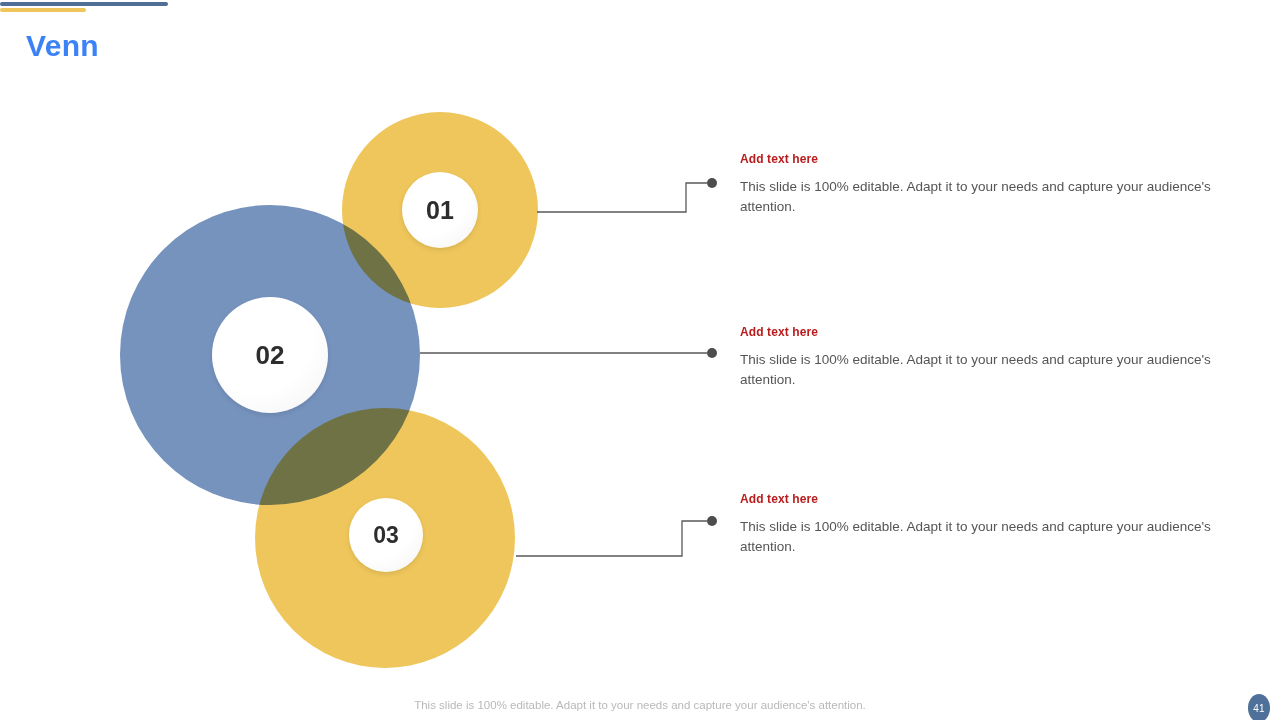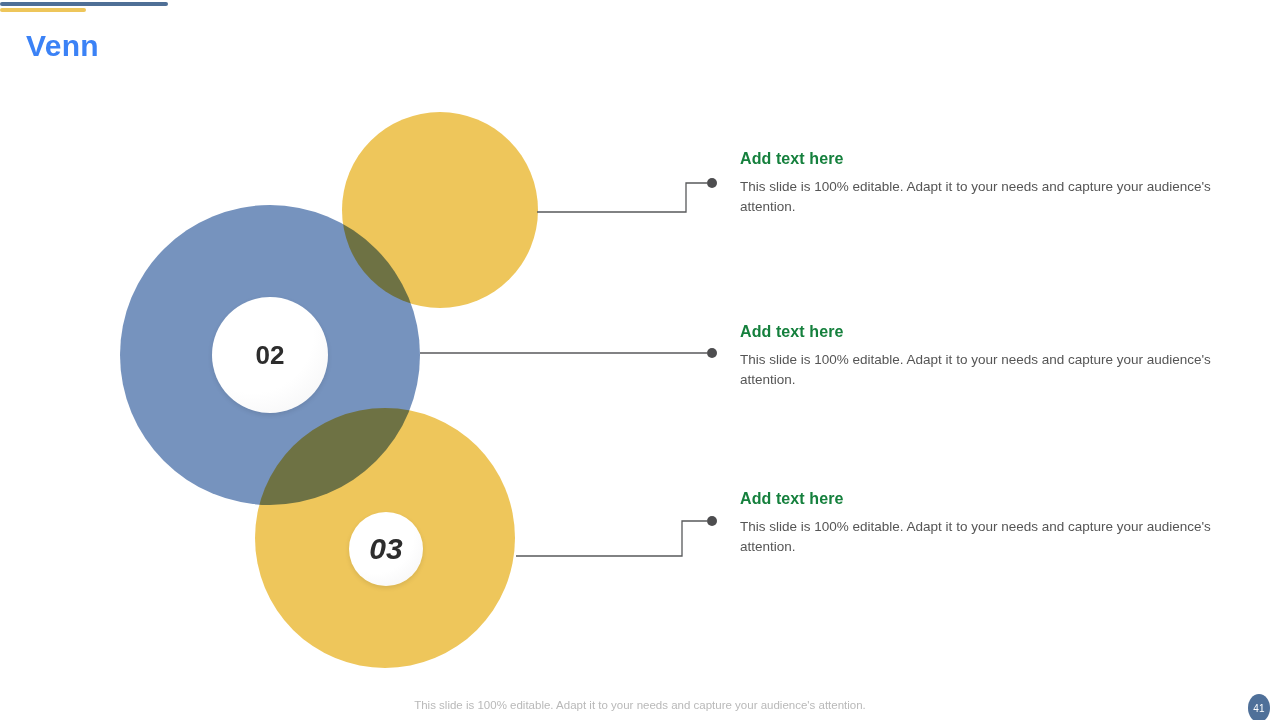--- a/index.html
+++ b/index.html
@@ -117,25 +117,24 @@
   }
   .badge-02 {
     left: 212px;
     top: 297px;
     width: 116px;
     height: 116px;
     font-size: 26px;
   }
   .badge-03 {
     left: 349px;
-    top: 512px;
+    top: 498px;
     width: 74px;
     height: 74px;
-    font-size: 30px;
-    font-style: italic;
+    font-size: 23px;
   }
 
   
   .connectors {
     position: absolute;
     left: 0;
     top: 0;
     width: 1280px;
     height: 720px;
     pointer-events: none;
@@ -145,23 +144,23 @@
   .text-block {
     position: absolute;
     left: 740px;
     width: 480px;
   }
   .tb-1 { top: 148px; }
   .tb-2 { top: 321px; }
   .tb-3 { top: 488px; }
 
   .block-heading {
-    font-size: 16px;
+    font-size: 12px;
     font-weight: bold;
-    color: #15803d;
+    color: #b91c1c;
     line-height: 22px;
     margin: 0 0 7px 0;
     letter-spacing: 0.1px;
   }
   .block-body {
     font-size: 13.5px;
     color: #555555;
     line-height: 19.5px;
     margin: 0;
   }
@@ -203,20 +202,21 @@
 
   <div class="page-title">Venn</div>
 
   <div class="venn-stage">
     <div class="venn-blend">
       <div class="venn-circle circle-01"></div>
       <div class="venn-circle circle-02"></div>
       <div class="venn-circle circle-03"></div>
     </div>
 
+    <div class="num-badge badge-01">01</div>
     <div class="num-badge badge-02">02</div>
     <div class="num-badge badge-03">03</div>
   </div>
 
   <svg class="connectors" width="1280" height="720" viewBox="0 0 1280 720" fill="none">
 
     <path d="M 537 212 L 686 212 L 686 183 L 707 183" stroke="#58595b" stroke-width="1.3" fill="none"></path>
     <circle cx="712" cy="183" r="5" fill="#4d4d4f"></circle>
 
     <path d="M 420 353 L 707 353" stroke="#58595b" stroke-width="1.3" fill="none"></path>

